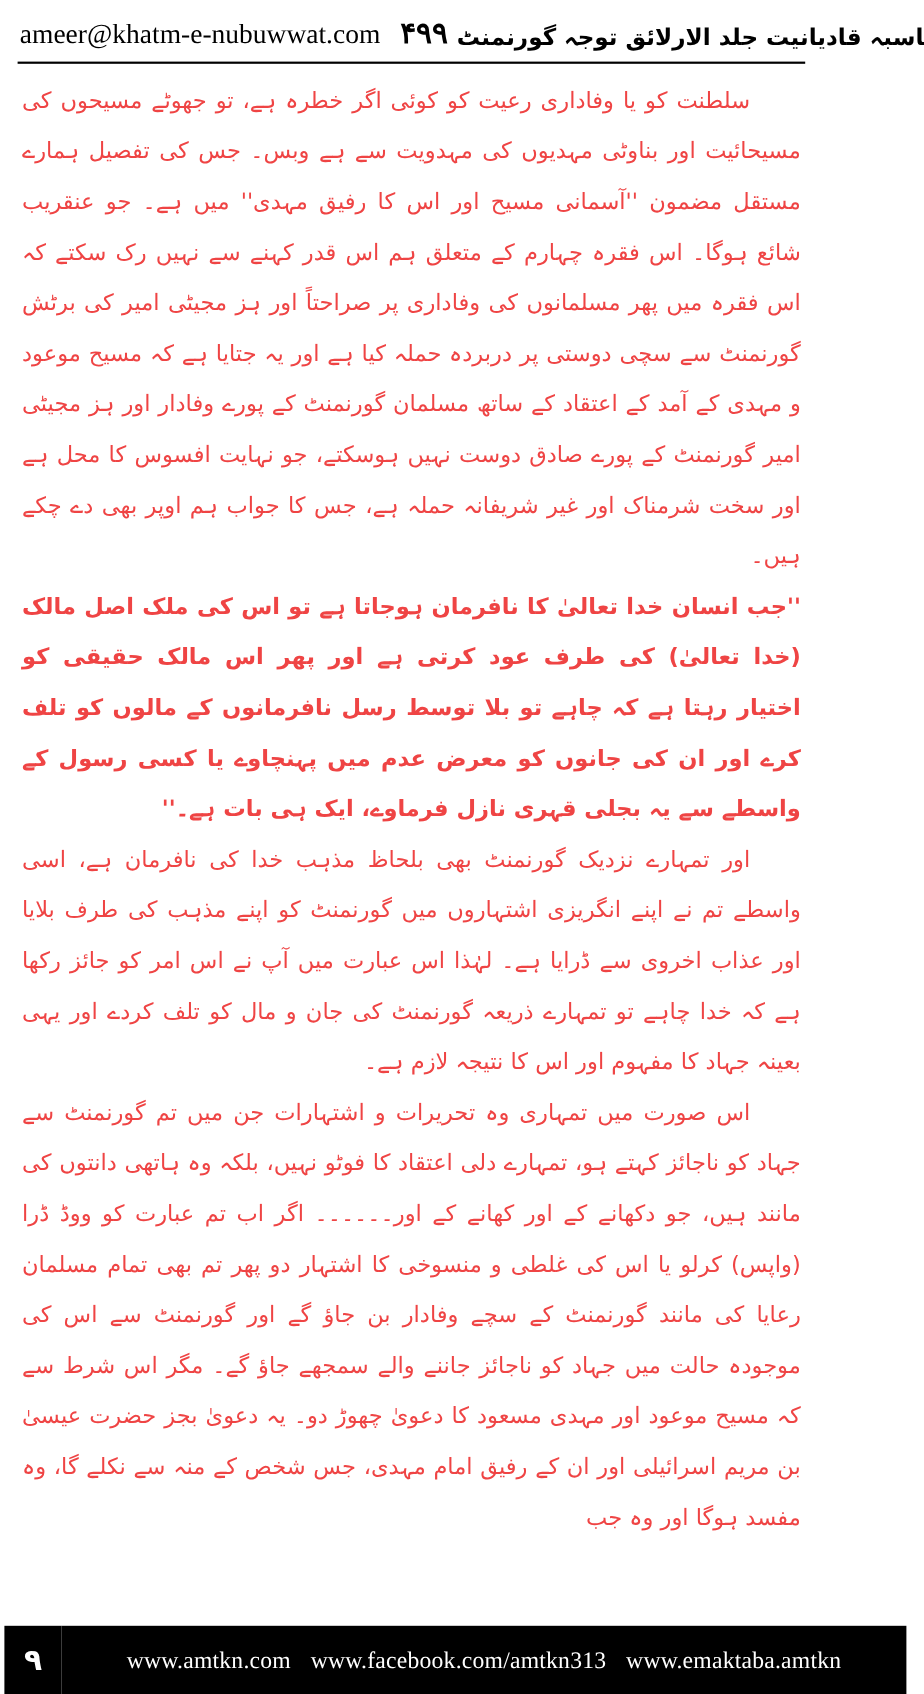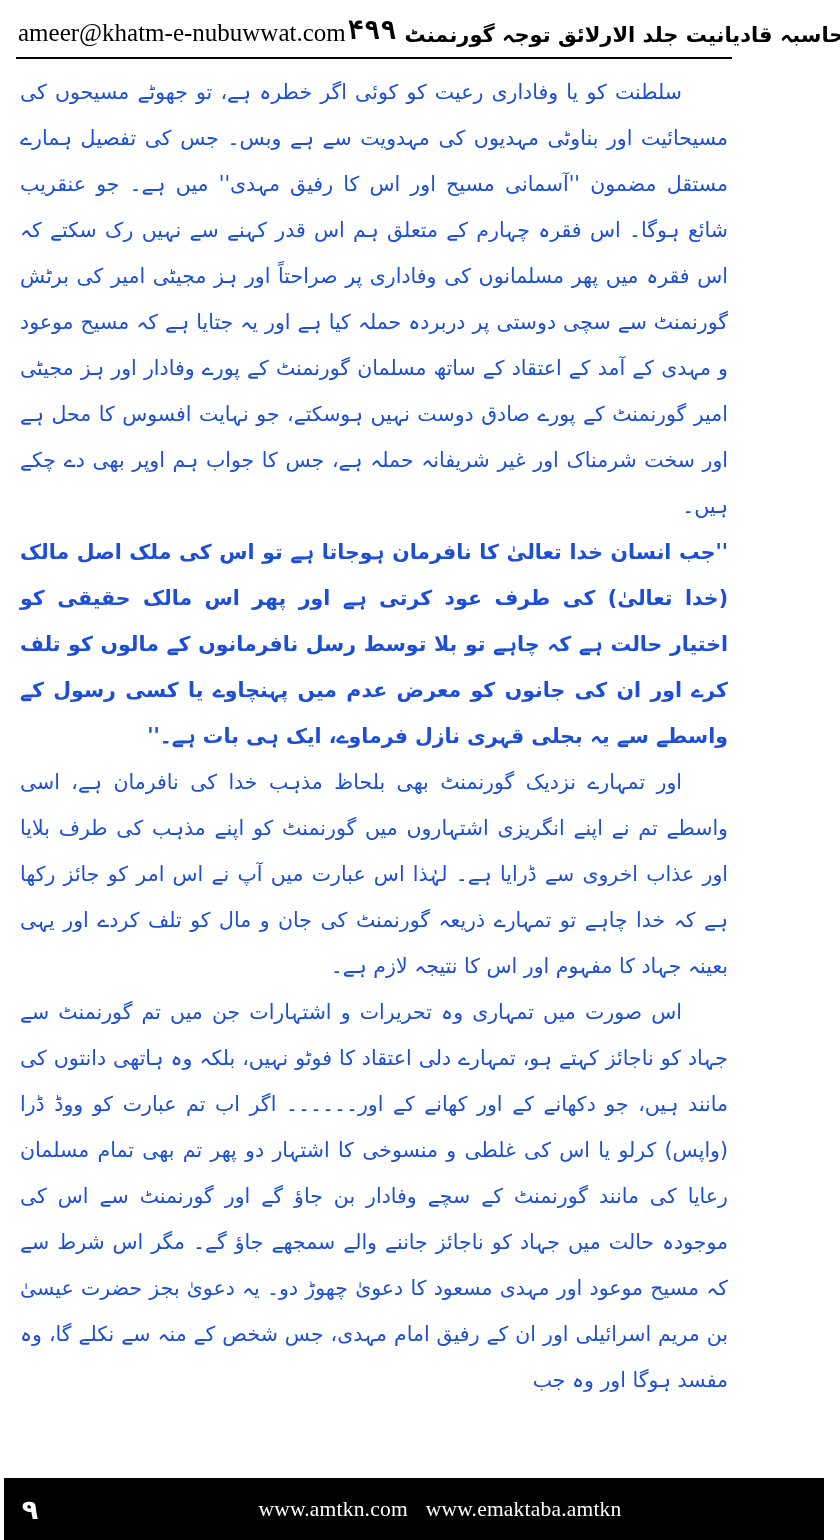--- a/index.html
+++ b/index.html
@@ -33,25 +33,25 @@
     box-sizing: border-box;
   }
   .header-left {
     font-family: "Liberation Serif", serif;
     font-size: 25px;
     letter-spacing: 0px;
     white-space: nowrap;
     color: #000;
   }
   .header-center {
-    font-family: Liberation Mono, monospace;
+    font-family: Liberation Serif, serif;
     font-size: 27px;
     font-weight: 700;
     direction: rtl;
-    margin: 0 8px 0 2px;
+    margin: 0 8px 0 18px;
     white-space: nowrap;
   }
   .header-right {
     font-family: "DejaVu Sans", sans-serif;
     font-size: 21px;
     font-weight: 700;
     direction: rtl;
     text-align: right;
     white-space: nowrap;
     flex: 1;
@@ -65,21 +65,21 @@
   
   .content {
     direction: rtl;
     text-align: justify;
     text-align-last: auto;
     padding: 10px 20px 0 20px;
     box-sizing: border-box;
     font-family: "DejaVu Sans", sans-serif;
     font-size: 20.5px;
     line-height: 46px;
-    color: #1d4ed8;
+    color: #ef4444;
   }
   .content p {
     margin: 0 0 0 0;
     text-indent: 0;
   }
   .content p.indent {
     text-indent: 46px;
   }
   .quote {
     font-weight: 700;
@@ -134,26 +134,27 @@
   <div class="header">
     <div class="header-left">ameer@khatm-e-nubuwwat.com</div>
     <div class="header-center">۴۹۹</div>
     <div class="header-right">محاسبہ قادیانیت جلد الارلائق توجہ گورنمنٹ</div>
   </div>
 
   <hr class="rule">
 
   <div class="content">
     <p class="indent">سلطنت کو یا وفاداری رعیت کو کوئی اگر خطرہ ہے، تو جھوٹے مسیحوں کی مسیحائیت اور بناوٹی مہدیوں کی مہدویت سے ہے وبس۔ جس کی تفصیل ہمارے مستقل مضمون ''آسمانی مسیح اور اس کا رفیق مہدی'' میں ہے۔ جو عنقریب شائع ہوگا۔ اس فقرہ چہارم کے متعلق ہم اس قدر کہنے سے نہیں رک سکتے کہ اس فقرہ میں پھر مسلمانوں کی وفاداری پر صراحتاً اور ہز مجیٹی امیر کی برٹش گورنمنٹ سے سچی دوستی پر دربردہ حملہ کیا ہے اور یہ جتایا ہے کہ مسیح موعود و مہدی کے آمد کے اعتقاد کے ساتھ مسلمان گورنمنٹ کے پورے وفادار اور ہز مجیٹی امیر گورنمنٹ کے پورے صادق دوست نہیں ہوسکتے، جو نہایت افسوس کا محل ہے اور سخت شرمناک اور غیر شریفانہ حملہ ہے، جس کا جواب ہم اوپر بھی دے چکے ہیں۔</p>
-    <p class="quote">''جب انسان خدا تعالیٰ کا نافرمان ہوجاتا ہے تو اس کی ملک اصل مالک (خدا تعالیٰ) کی طرف عود کرتی ہے اور پھر اس مالک حقیقی کو اختیار حالت ہے کہ چاہے تو بلا توسط رسل نافرمانوں کے مالوں کو تلف کرے اور ان کی جانوں کو معرض عدم میں پہنچاوے یا کسی رسول کے واسطے سے یہ بجلی قہری نازل فرماوے، ایک ہی بات ہے۔''</p>
+    <p class="quote">''جب انسان خدا تعالیٰ کا نافرمان ہوجاتا ہے تو اس کی ملک اصل مالک (خدا تعالیٰ) کی طرف عود کرتی ہے اور پھر اس مالک حقیقی کو اختیار رہتا ہے کہ چاہے تو بلا توسط رسل نافرمانوں کے مالوں کو تلف کرے اور ان کی جانوں کو معرض عدم میں پہنچاوے یا کسی رسول کے واسطے سے یہ بجلی قہری نازل فرماوے، ایک ہی بات ہے۔''</p>
     <p class="indent">اور تمہارے نزدیک گورنمنٹ بھی بلحاظ مذہب خدا کی نافرمان ہے، اسی واسطے تم نے اپنے انگریزی اشتہاروں میں گورنمنٹ کو اپنے مذہب کی طرف بلایا اور عذاب اخروی سے ڈرایا ہے۔ لہٰذا اس عبارت میں آپ نے اس امر کو جائز رکھا ہے کہ خدا چاہے تو تمہارے ذریعہ گورنمنٹ کی جان و مال کو تلف کردے اور یہی بعینہ جہاد کا مفہوم اور اس کا نتیجہ لازم ہے۔</p>
     <p class="indent">اس صورت میں تمہاری وہ تحریرات و اشتہارات جن میں تم گورنمنٹ سے جہاد کو ناجائز کہتے ہو، تمہارے دلی اعتقاد کا فوٹو نہیں، بلکہ وہ ہاتھی دانتوں کی مانند ہیں، جو دکھانے کے اور کھانے کے اور۔۔۔۔۔۔ اگر اب تم عبارت کو ووڈ ڈرا (واپس) کرلو یا اس کی غلطی و منسوخی کا اشتہار دو پھر تم بھی تمام مسلمان رعایا کی مانند گورنمنٹ کے سچے وفادار بن جاؤ گے اور گورنمنٹ سے اس کی موجودہ حالت میں جہاد کو ناجائز جاننے والے سمجھے جاؤ گے۔ مگر اس شرط سے کہ مسیح موعود اور مہدی مسعود کا دعویٰ چھوڑ دو۔ یہ دعویٰ بجز حضرت عیسیٰ بن مریم اسرائیلی اور ان کے رفیق امام مہدی، جس شخص کے منہ سے نکلے گا، وہ مفسد ہوگا اور وہ جب</p>
   </div>
 
   <div class="footer">
     <div class="footer-pageno">۹</div>
     <div class="footer-bar">
       <span class="footer-link">www.amtkn.com</span>
+      <span class="footer-link">www.facebook.com/amtkn313</span>
       <span class="footer-link">www.emaktaba.amtkn</span>
     </div>
   </div>
 
 </div>
 
 </body></html>

